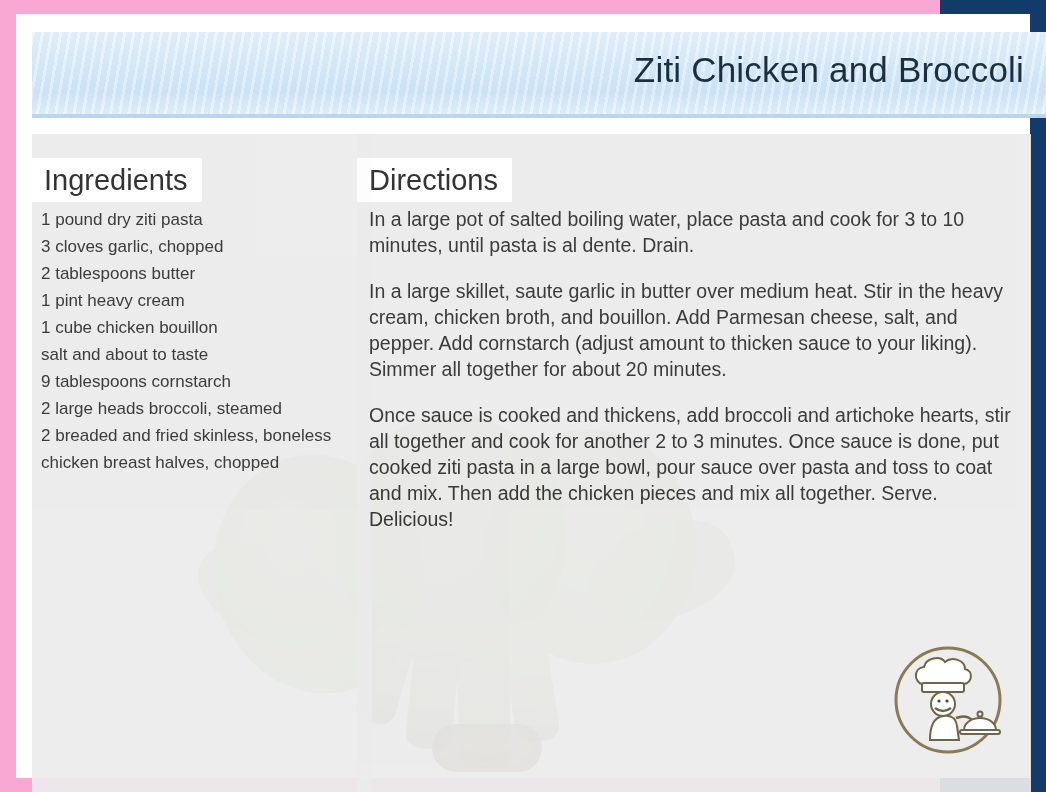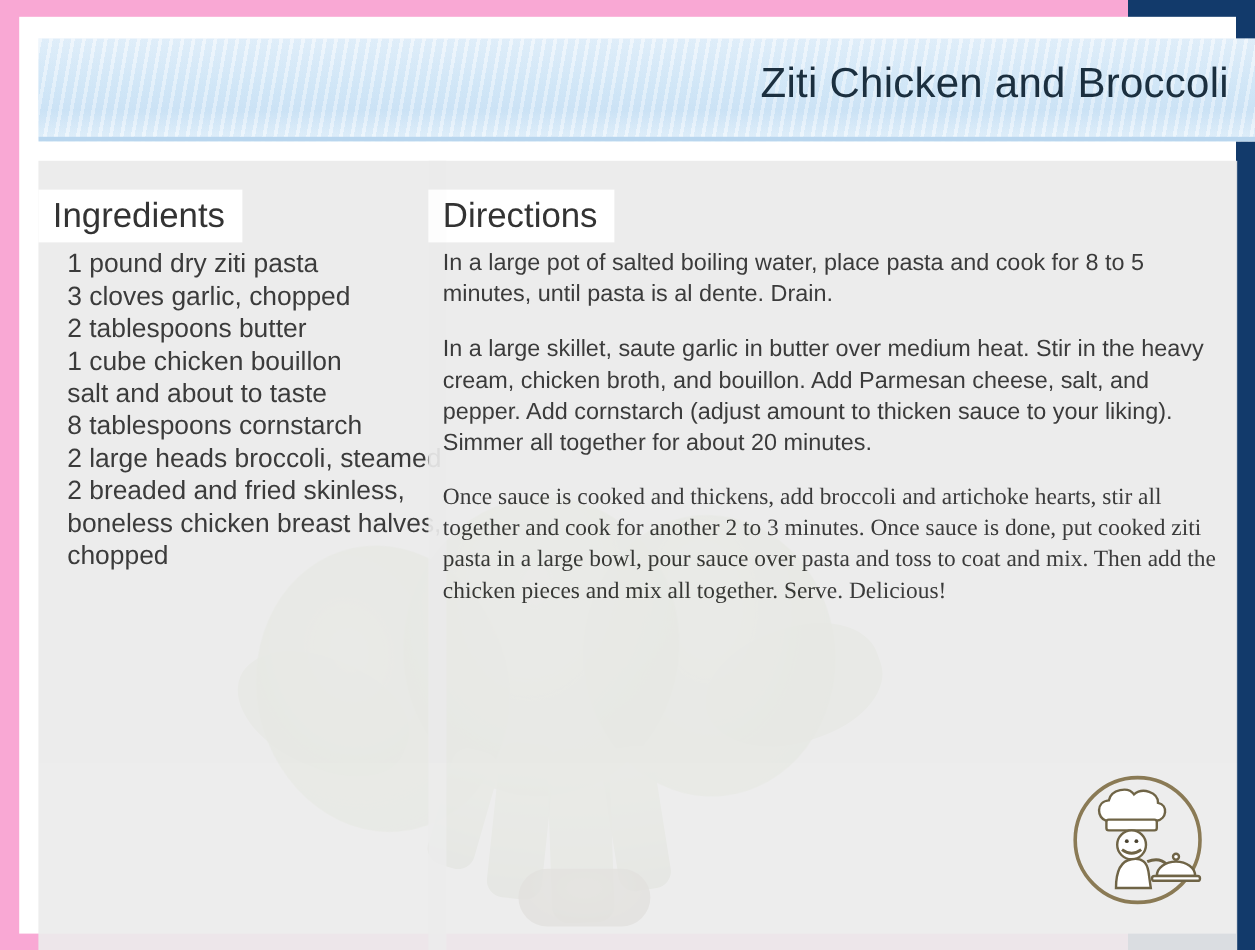--- a/index.html
+++ b/index.html
@@ -95,44 +95,44 @@
   }
   .sec-head {
     font-size: 29px;
     color: #222222;
     line-height: 1;
     white-space: nowrap;
   }
 
   .ingredients-list {
     position: absolute;
-    left: 24px;
+    left: 9px;
     top: 72px;
     width: 330px;
-    font-size: 22px;
+    font-size: 17px;
     line-height: 27px;
     color: #2b2b2b;
   }
   .ingredients-list div {
     white-space: normal;
   }
 
   .directions-body {
     position: absolute;
     left: 12px;
     top: 72px;
     width: 648px;
     font-size: 19.5px;
     line-height: 26px;
     color: #2b2b2b;
   }
   .directions-body p {
     margin: 0 0 20px 0;
   }
-  .directions-body p:last-child { margin-bottom: 0; font-family: Liberation Serif, serif; }
+  .directions-body p:last-child { margin-bottom: 0; }
 
   
   .photo {
     position: absolute;
     left: 170px;
     top: 360px;
     width: 600px;
     height: 400px;
     pointer-events: none;
   }
@@ -203,34 +203,35 @@
     </div>
 
     <div class="col-left">
       <div class="sec-head-wrap">
         <span class="sec-head">Ingredients</span>
       </div>
       <div class="ingredients-list">
         <div>1 pound dry ziti pasta</div>
         <div>3 cloves garlic, chopped</div>
         <div>2 tablespoons butter</div>
+        <div>1 pint heavy cream</div>
         <div>1 cube chicken bouillon</div>
         <div>salt and about to taste</div>
-        <div>8 tablespoons cornstarch</div>
+        <div>9 tablespoons cornstarch</div>
         <div>2 large heads  broccoli, steamed</div>
         <div>2 breaded and fried skinless, boneless chicken breast halves, chopped</div>
       </div>
     </div>
 
     <div class="col-right">
       <div class="sec-head-wrap">
         <span class="sec-head">Directions</span>
       </div>
       <div class="directions-body">
-        <p>In a large pot of salted boiling water, place pasta and cook for 8 to 5 minutes, until pasta is al dente. Drain.</p>
+        <p>In a large pot of salted boiling water, place pasta and cook for 3 to 10 minutes, until pasta is al dente. Drain.</p>
         <p>In a large skillet, saute garlic in butter over medium heat. Stir in the heavy cream, chicken broth, and bouillon. Add Parmesan cheese, salt, and pepper. Add cornstarch (adjust amount to thicken sauce to your liking). Simmer all together for about 20 minutes.</p>
         <p>Once sauce is cooked and thickens, add broccoli and artichoke hearts, stir all together and cook for another 2 to 3 minutes. Once sauce is done, put cooked ziti pasta in a large bowl, pour sauce over pasta and toss to coat and mix. Then add the chicken pieces and mix all together. Serve. Delicious!</p>
       </div>
     </div>
 
     <svg class="chef-logo" viewBox="0 0 112 112">
       <circle cx="56" cy="56" r="52" fill="none" stroke="#8a7a55" stroke-width="3"></circle>
 
       <path d="M30 40 c-8 -2 -9 -16 2 -17 c2 -9 16 -12 21 -5 c7 -6 20 -2 20 7 c9 2 7 14 -1 15 z" fill="#ffffff" stroke="#6f6446" stroke-width="2"></path>
       <rect x="30" y="39" width="42" height="9" rx="2" fill="#ffffff" stroke="#6f6446" stroke-width="2"></rect>

